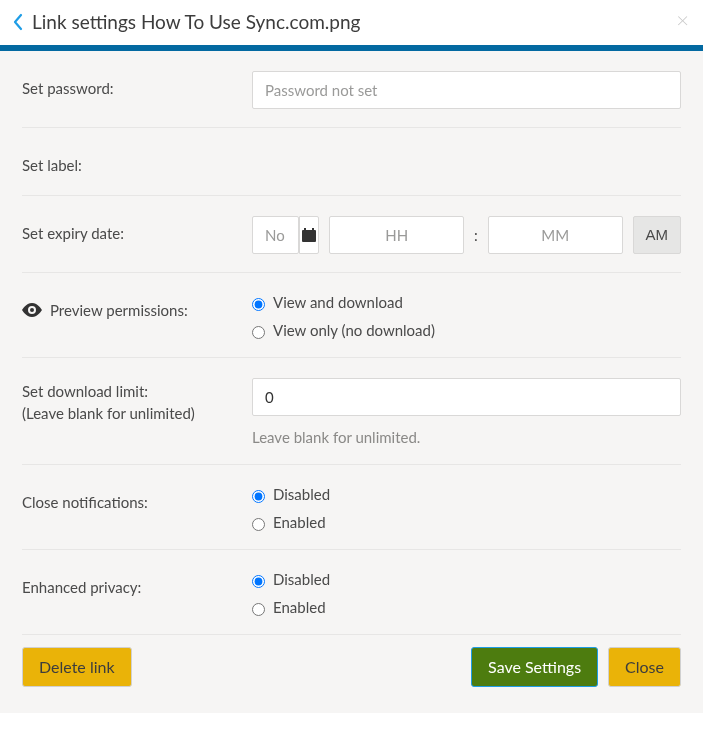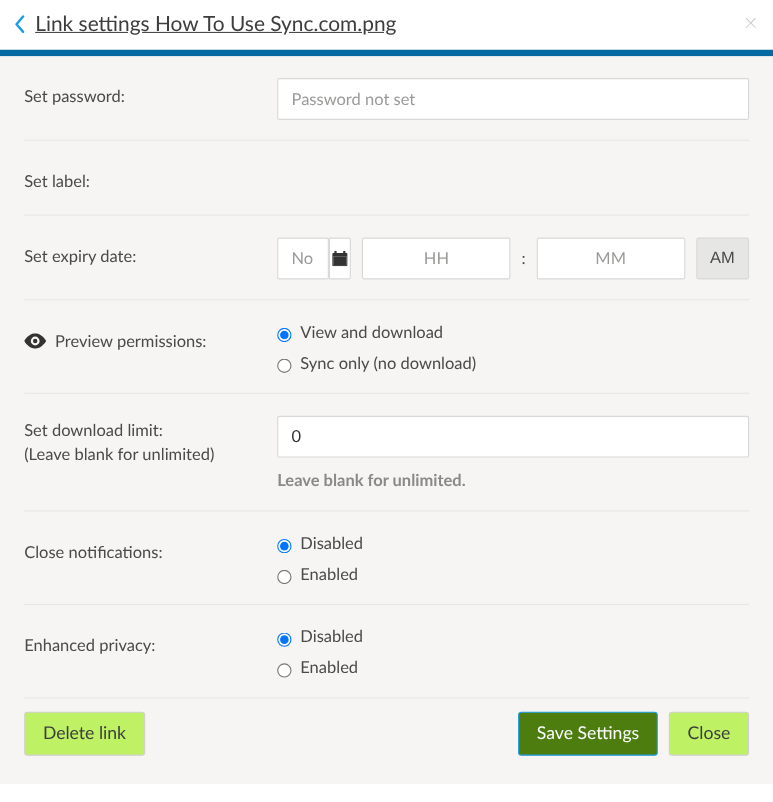--- a/index.html
+++ b/index.html
@@ -13,21 +13,20 @@
     .modal {
       background: #f6f5f4;
       border-top: 6px solid #0369a1;
     }
     .header {
       display: flex;
       align-items: center;
       padding: 10px 22px 12px 12px;
       background: #fff;
       position: relative;
-      text-decoration: underline;
     }
     .back-chevron {
       color: #1e9de6;
       font-size: 22px;
       margin-right: 8px;
       cursor: pointer;
       line-height: 1;
       font-weight: normal;
     }
     .back-chevron svg { display:block; }
@@ -133,33 +132,32 @@
       gap: 8px;
       margin-bottom: 10px;
       color: #4a4a4a;
       font-size: 15px;
     }
     .radio-line input[type="radio"] { margin:0; }
     .hint {
       color: #8a8987;
       font-size: 15px;
       margin-top: 12px;
-      font-weight: bold;
     }
     .eye-icon { display: inline-flex; color:#333; }
     .footer {
       display: flex;
       justify-content: space-between;
       padding: 12px 0 4px 0;
     }
     .btn {
       height: 40px;
       padding: 0 16px;
       border: 1px solid #d0d0d0;
-      background: #bef264;
+      background: #eab308;
       color: #3d3d3d;
       font-size: 16px;
       border-radius: 3px;
       cursor: pointer;
       font-family: inherit;
     }
     .btn-primary {
       background: #4d7c0f;
       border-color: #1e9de6;
       color: #fff;
@@ -227,21 +225,21 @@
       </span>
       <span>Preview permissions:</span>
     </div>
     <div class="control-col">
       <label class="radio-line">
         <input type="radio" name="perm" checked="" style="">
         <span>View and download</span>
       </label>
       <label class="radio-line" style="margin-bottom:0">
         <input type="radio" name="perm" style="">
-        <span>Sync only (no download)</span>
+        <span>View only (no download)</span>
       </label>
     </div>
   </div>
 
   <div class="row">
     <div class="label-col stacked">
       <span>Set download limit:</span>
       <span class="sub-label">(Leave blank for unlimited)</span>
     </div>
     <div class="control-col">

